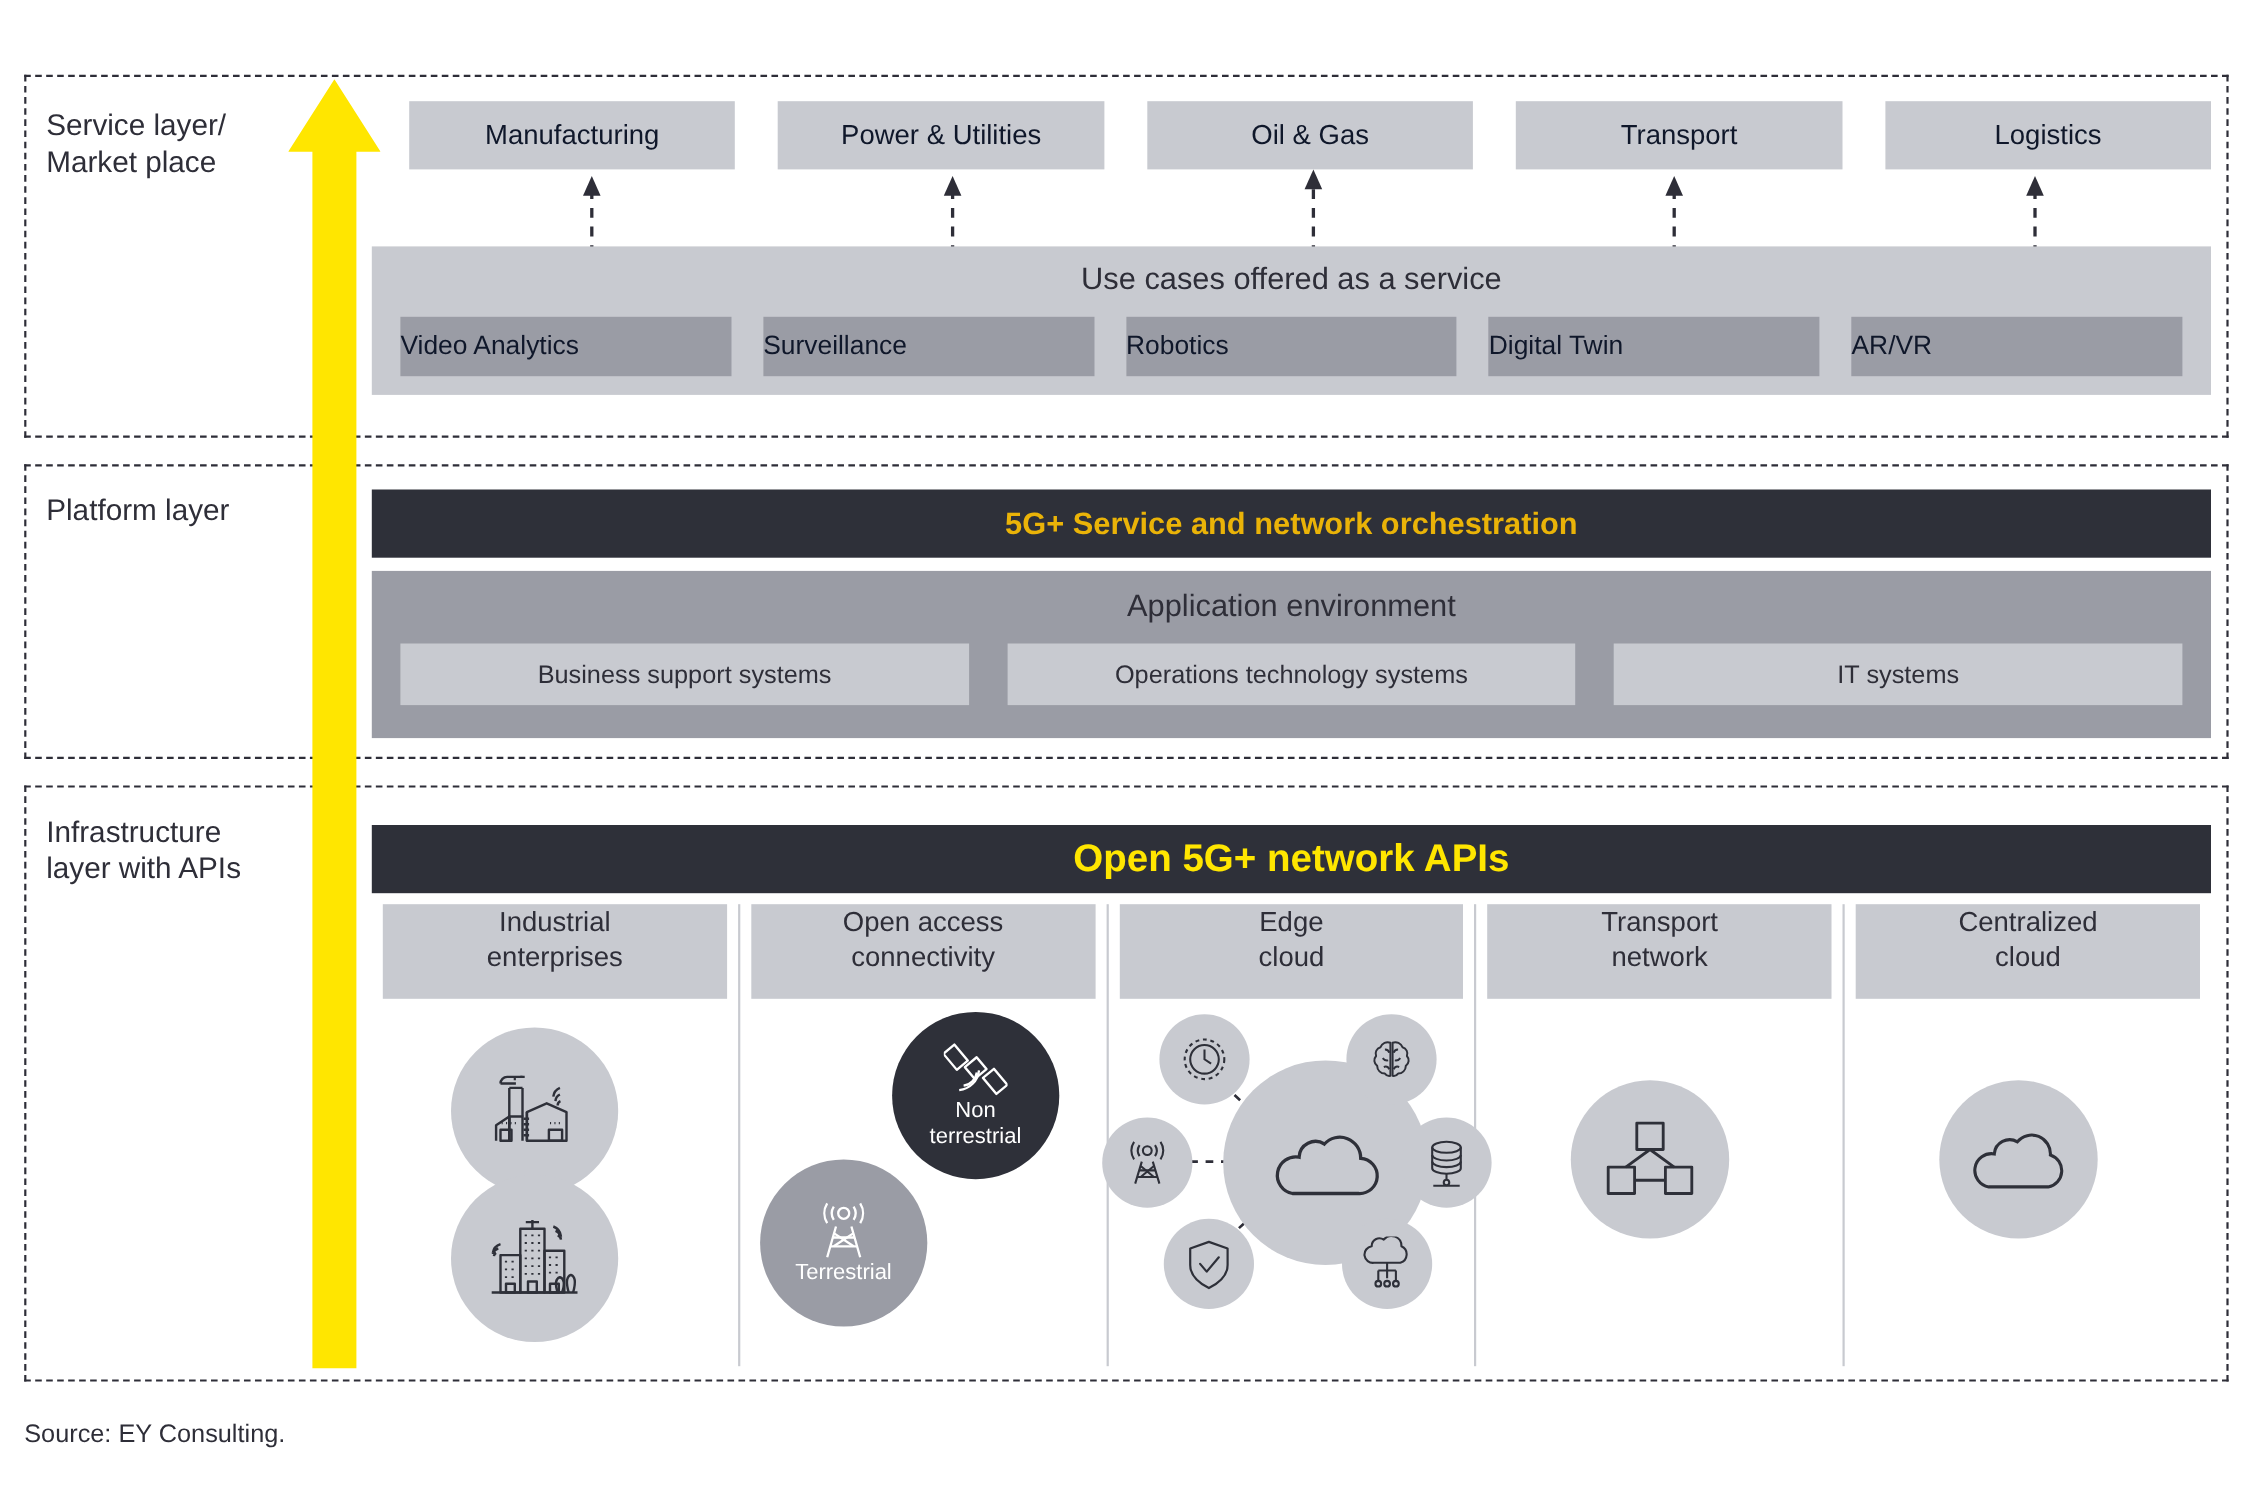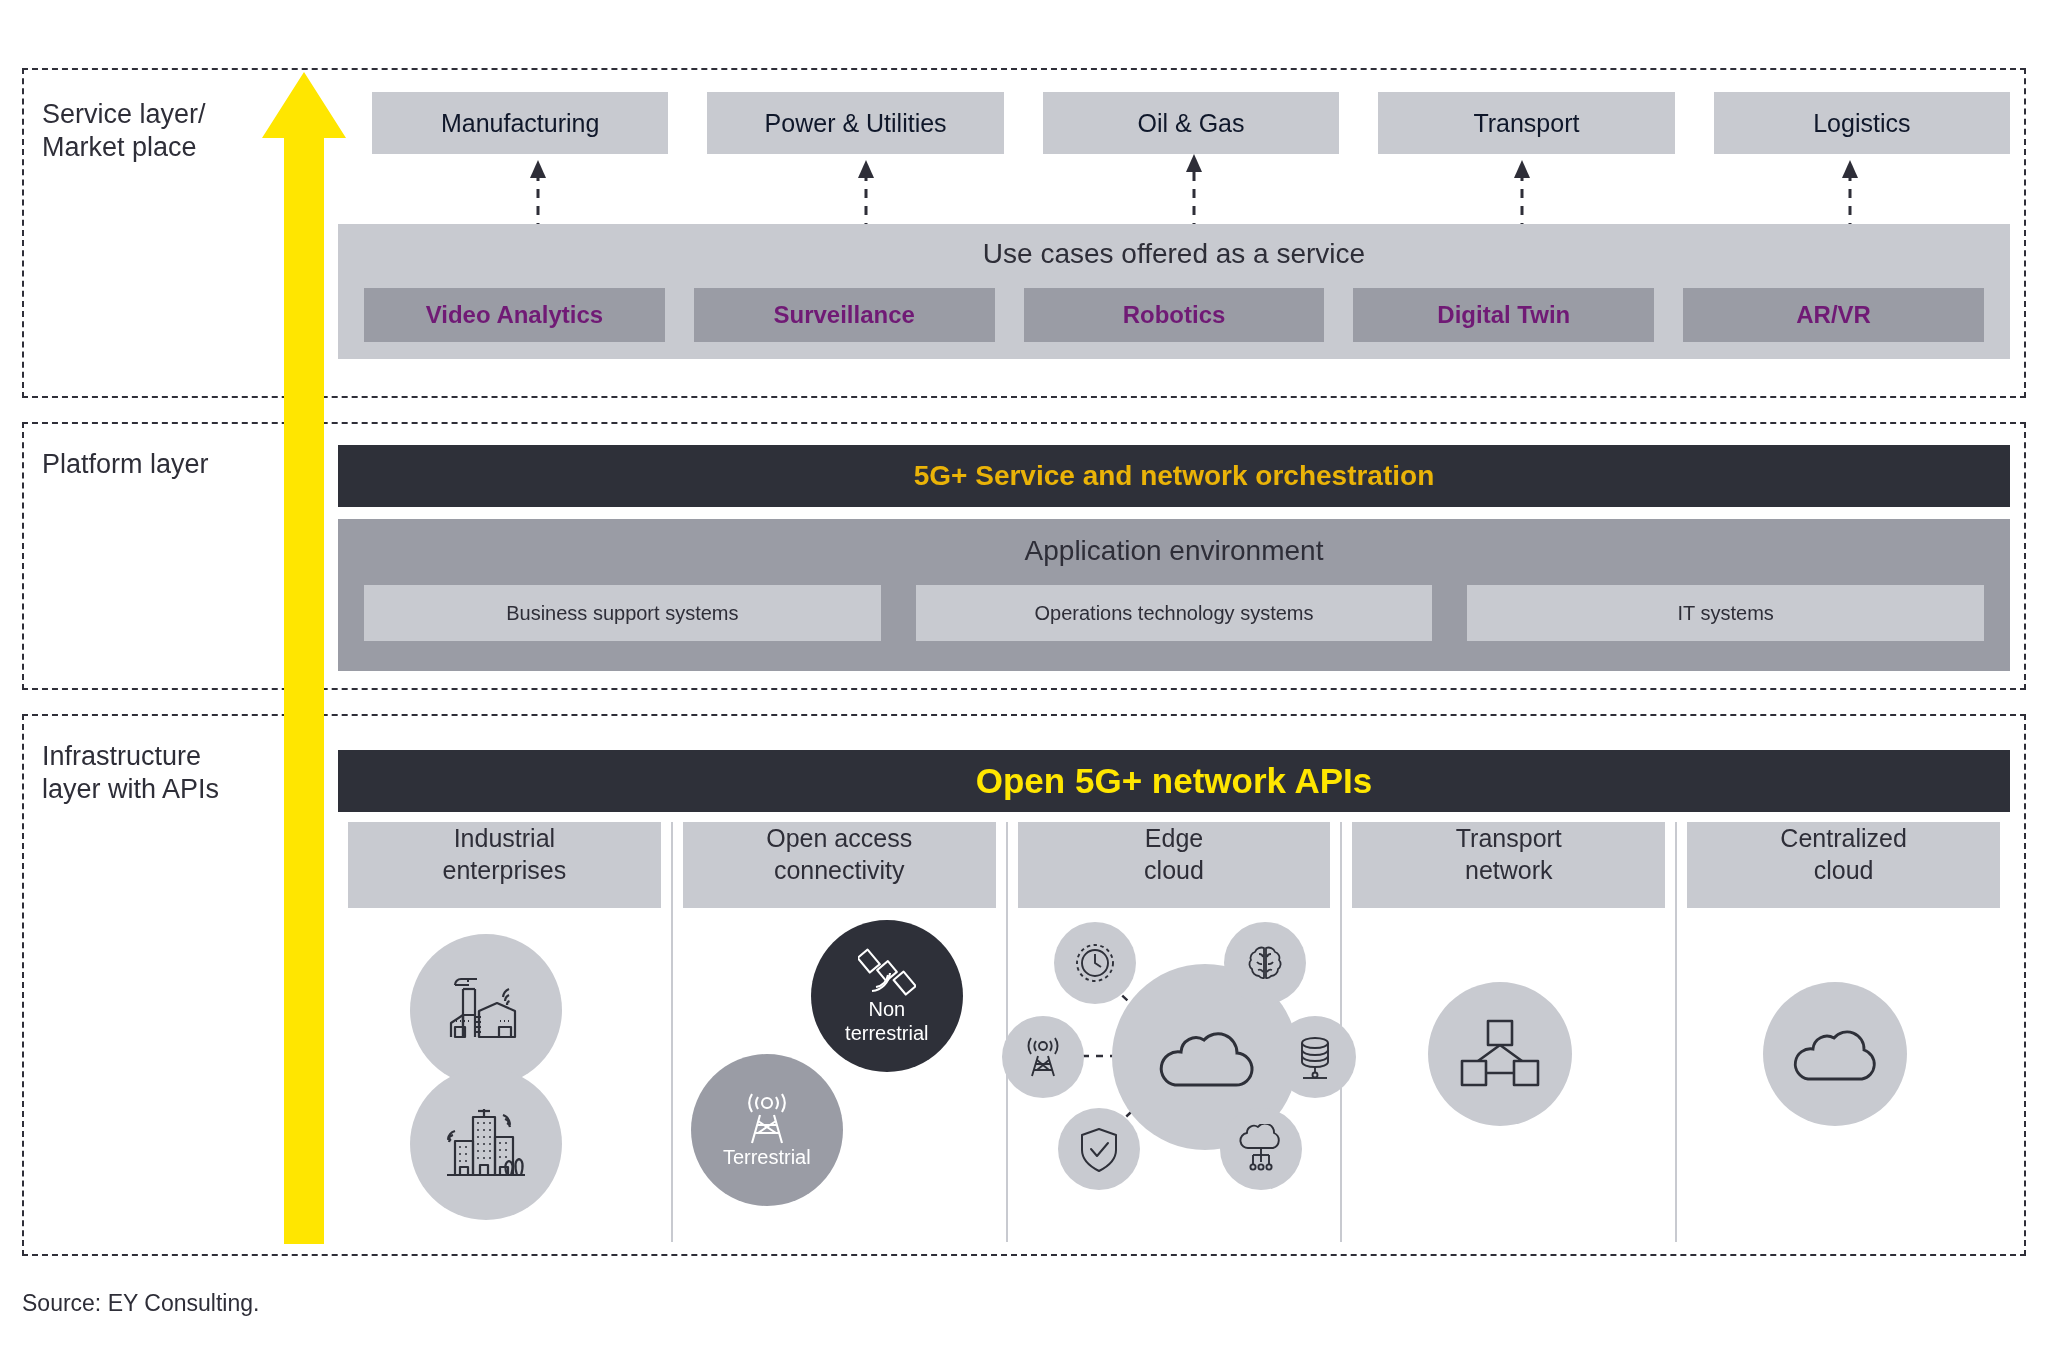--- a/index.html
+++ b/index.html
@@ -25,32 +25,32 @@
   .industry-box{flex:1;background:#C8CAD0;display:flex;align-items:center;justify-content:center;
                 font-size:25px;color:#0f172a;}
 
   
   #connectors{position:absolute;left:372px;top:152px;width:1638px;height:92px;}
 
   
   #usecase-panel{position:absolute;left:338px;top:224px;width:1672px;height:135px;background:#C8CAD0;}
   #usecase-title{position:absolute;left:0;top:14px;width:100%;text-align:center;font-size:28px;color:#2E2E38;}
   #usecase-row{position:absolute;left:26px;top:64px;width:1620px;height:54px;display:flex;gap:29px;}
-  .usecase-box{flex:1;background:#9A9CA5;display:flex;align-items:center;justify-content:center;
-               font-size:24px;color:#701a75;font-weight:bold;}
+  .usecase-box{flex:1;background:#9A9CA5;display:flex;align-items:center;justify-content:flex-start;
+               font-size:24px;color:#0f172a;}
 
   
   #orchestration-bar{position:absolute;left:338px;top:445px;width:1672px;height:62px;background:#2E3039;
                      display:flex;align-items:center;justify-content:center;}
   #orchestration-bar span{color:#eab308;font-size:28px;font-weight:bold;}
   #app-env-panel{position:absolute;left:338px;top:519px;width:1672px;height:152px;background:#9A9CA5;}
   #app-env-title{position:absolute;left:0;top:16px;width:100%;text-align:center;font-size:28px;color:#2E2E38;}
   #app-env-row{position:absolute;left:26px;top:66px;width:1620px;height:56px;display:flex;gap:35px;}
   .appenv-box{flex:1;background:#C8CAD0;display:flex;align-items:center;justify-content:center;
-              font-size:20px;color:#2E2E38;}
+              font-size:23px;color:#2E2E38;}
 
   
   #api-bar{position:absolute;left:338px;top:750px;width:1672px;height:62px;background:#2E3039;
            display:flex;align-items:center;justify-content:center;}
   #api-bar span{color:#FFE600;font-size:35px;font-weight:bold;}
 
   #infra-cols{position:absolute;left:338px;top:822px;width:1672px;height:420px;display:flex;}
   .infra-col{flex:1;position:relative;box-sizing:border-box;}
   .infra-col + .infra-col{border-left:2px solid #C8CAD0;}
   .infra-head{margin:0 10px;height:86px;background:#C8CAD0;display:flex;align-items:flex-start;

